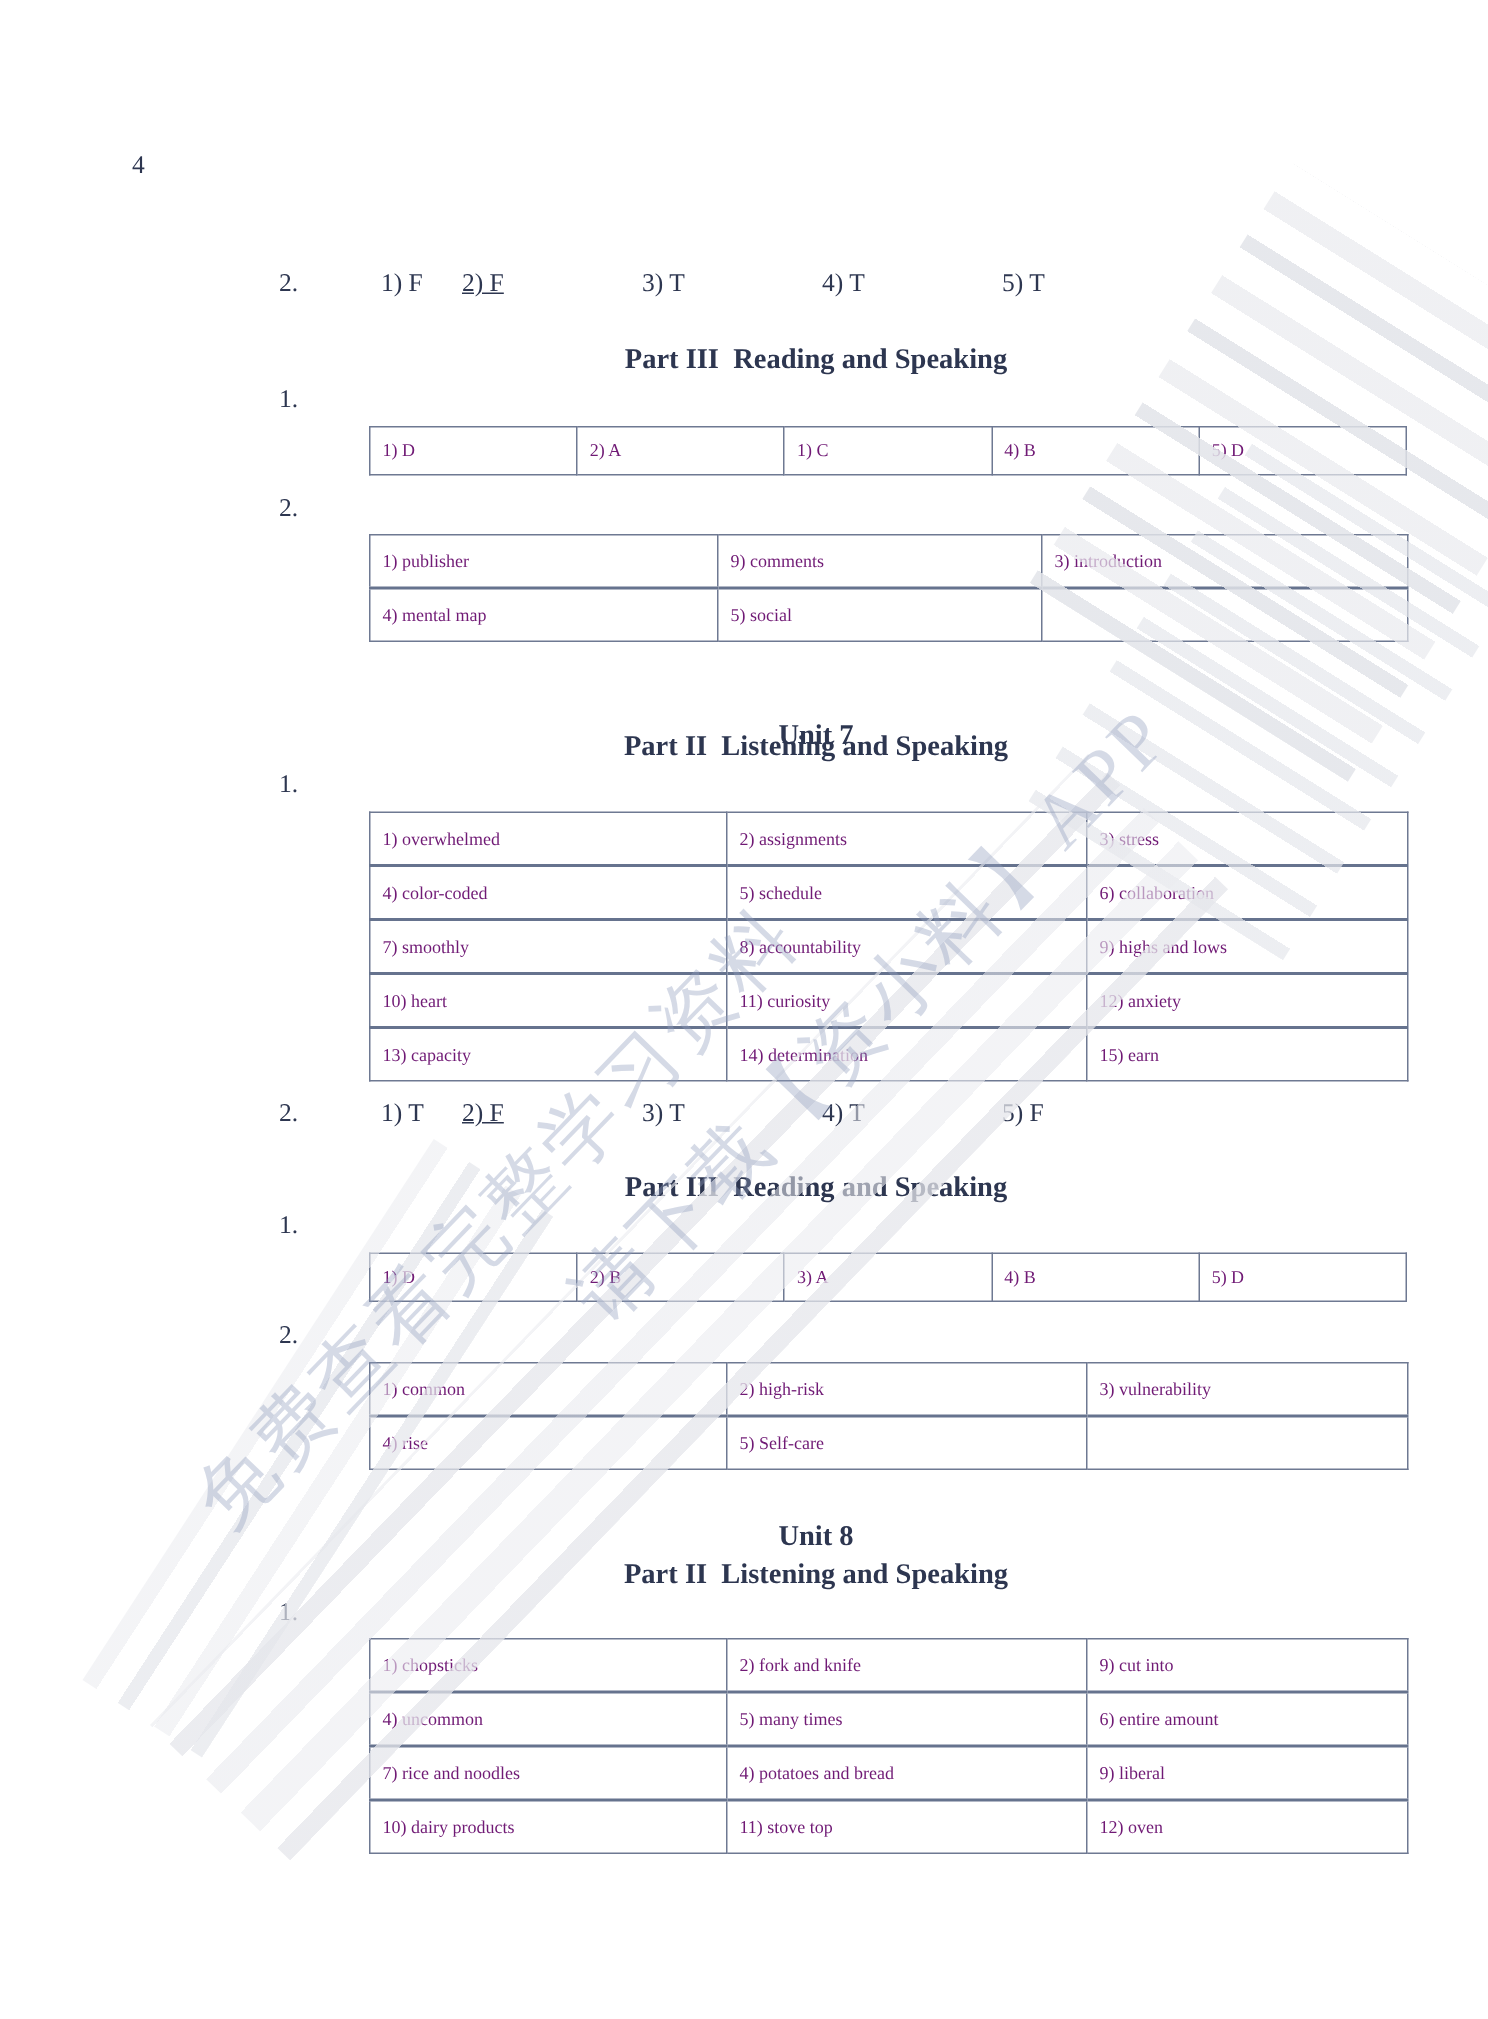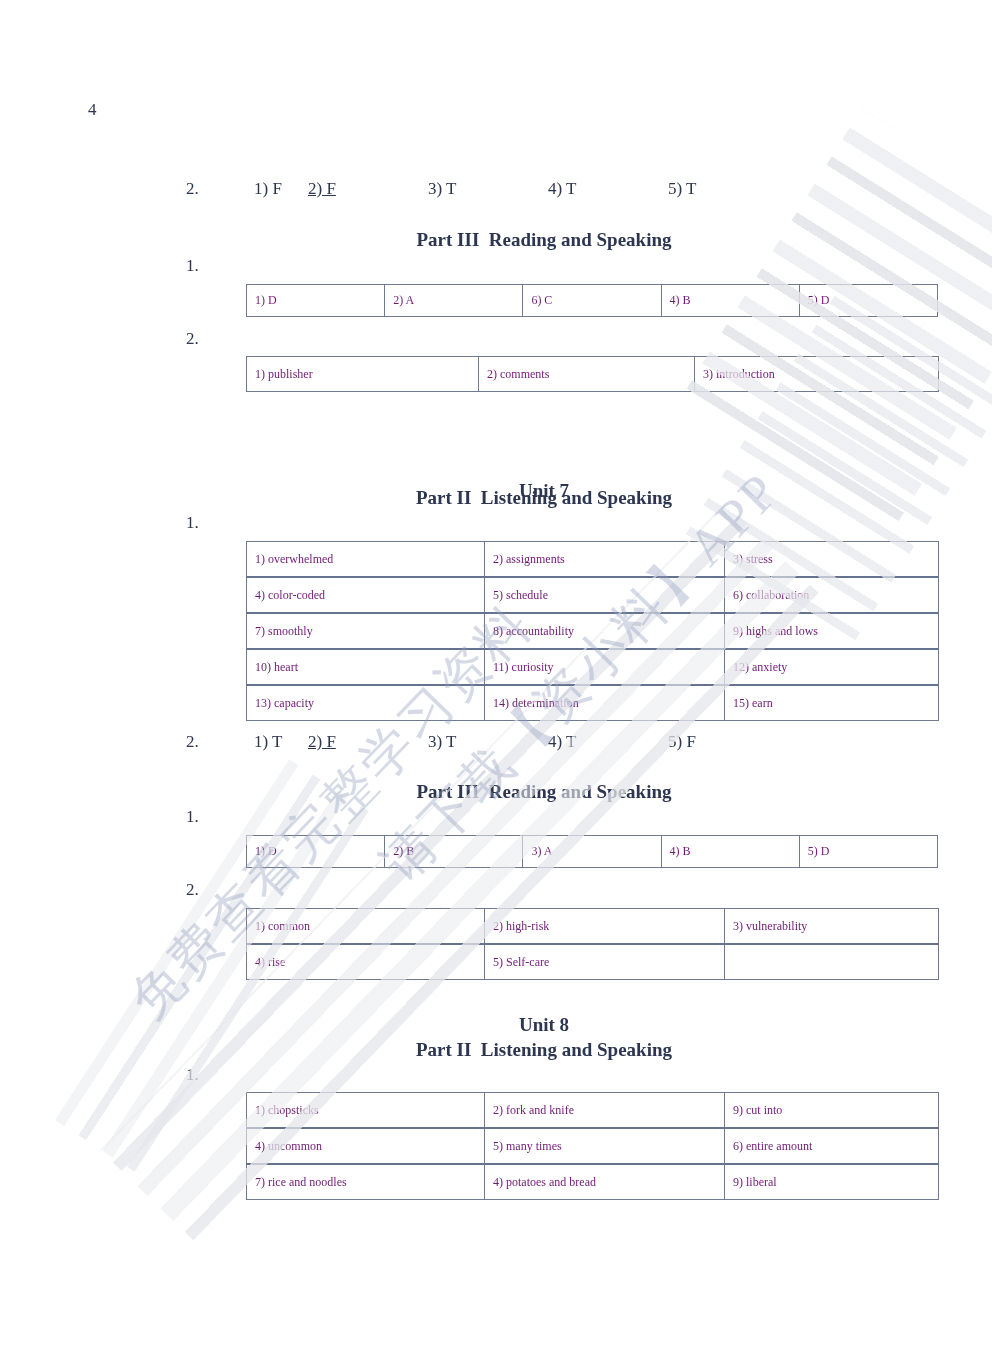--- a/index.html
+++ b/index.html
@@ -113,40 +113,45 @@
         <col style="width:20%">
         <col style="width:20%">
         <col style="width:20%">
         <col style="width:20%">
         <col style="width:20%">
       </colgroup>
     <tbody>
         <tr>
       <td>1) D</td>
       <td>2) A</td>
-      <td>6) C</td>
+      <td>1) C</td>
       <td>4) B</td>
       <td>5) D</td>
     </tr>
   </tbody>
     </table>
 
   <div class="abs marker" style="top:329px">2.</div>
 
   <table class="tbl multi" style="top:356px">
     <colgroup>
         <col style="width:232px">
         <col style="width:216px">
         <col style="width:244px">
       </colgroup>
     <tbody>
         <tr>
       <td>1) publisher</td>
-      <td>2) comments</td>
+      <td>9) comments</td>
       <td>3) introduction</td>
+    </tr>
+    <tr>
+      <td>4) mental map</td>
+      <td>5) social</td>
+      <td></td>
     </tr>
   </tbody>
     </table>
 
   <div class="abs heading" style="top:480px">Unit 7</div>
   <div class="abs heading" style="top:487px">Part II  Listening and Speaking</div>
 
   <div class="abs marker" style="top:513px">1.</div>
 
   <table class="tbl multi" style="top:541px">
@@ -258,16 +263,21 @@
     <tr>
       <td>4) uncommon</td>
       <td>5) many times</td>
       <td>6) entire amount</td>
     </tr>
     <tr>
       <td>7) rice and noodles</td>
       <td>4) potatoes and bread</td>
       <td>9) liberal</td>
     </tr>
+    <tr>
+      <td>10) dairy products</td>
+      <td>11) stove top</td>
+      <td>12) oven</td>
+    </tr>
   </tbody>
     </table>
 
 </div>
 
 </body></html>

